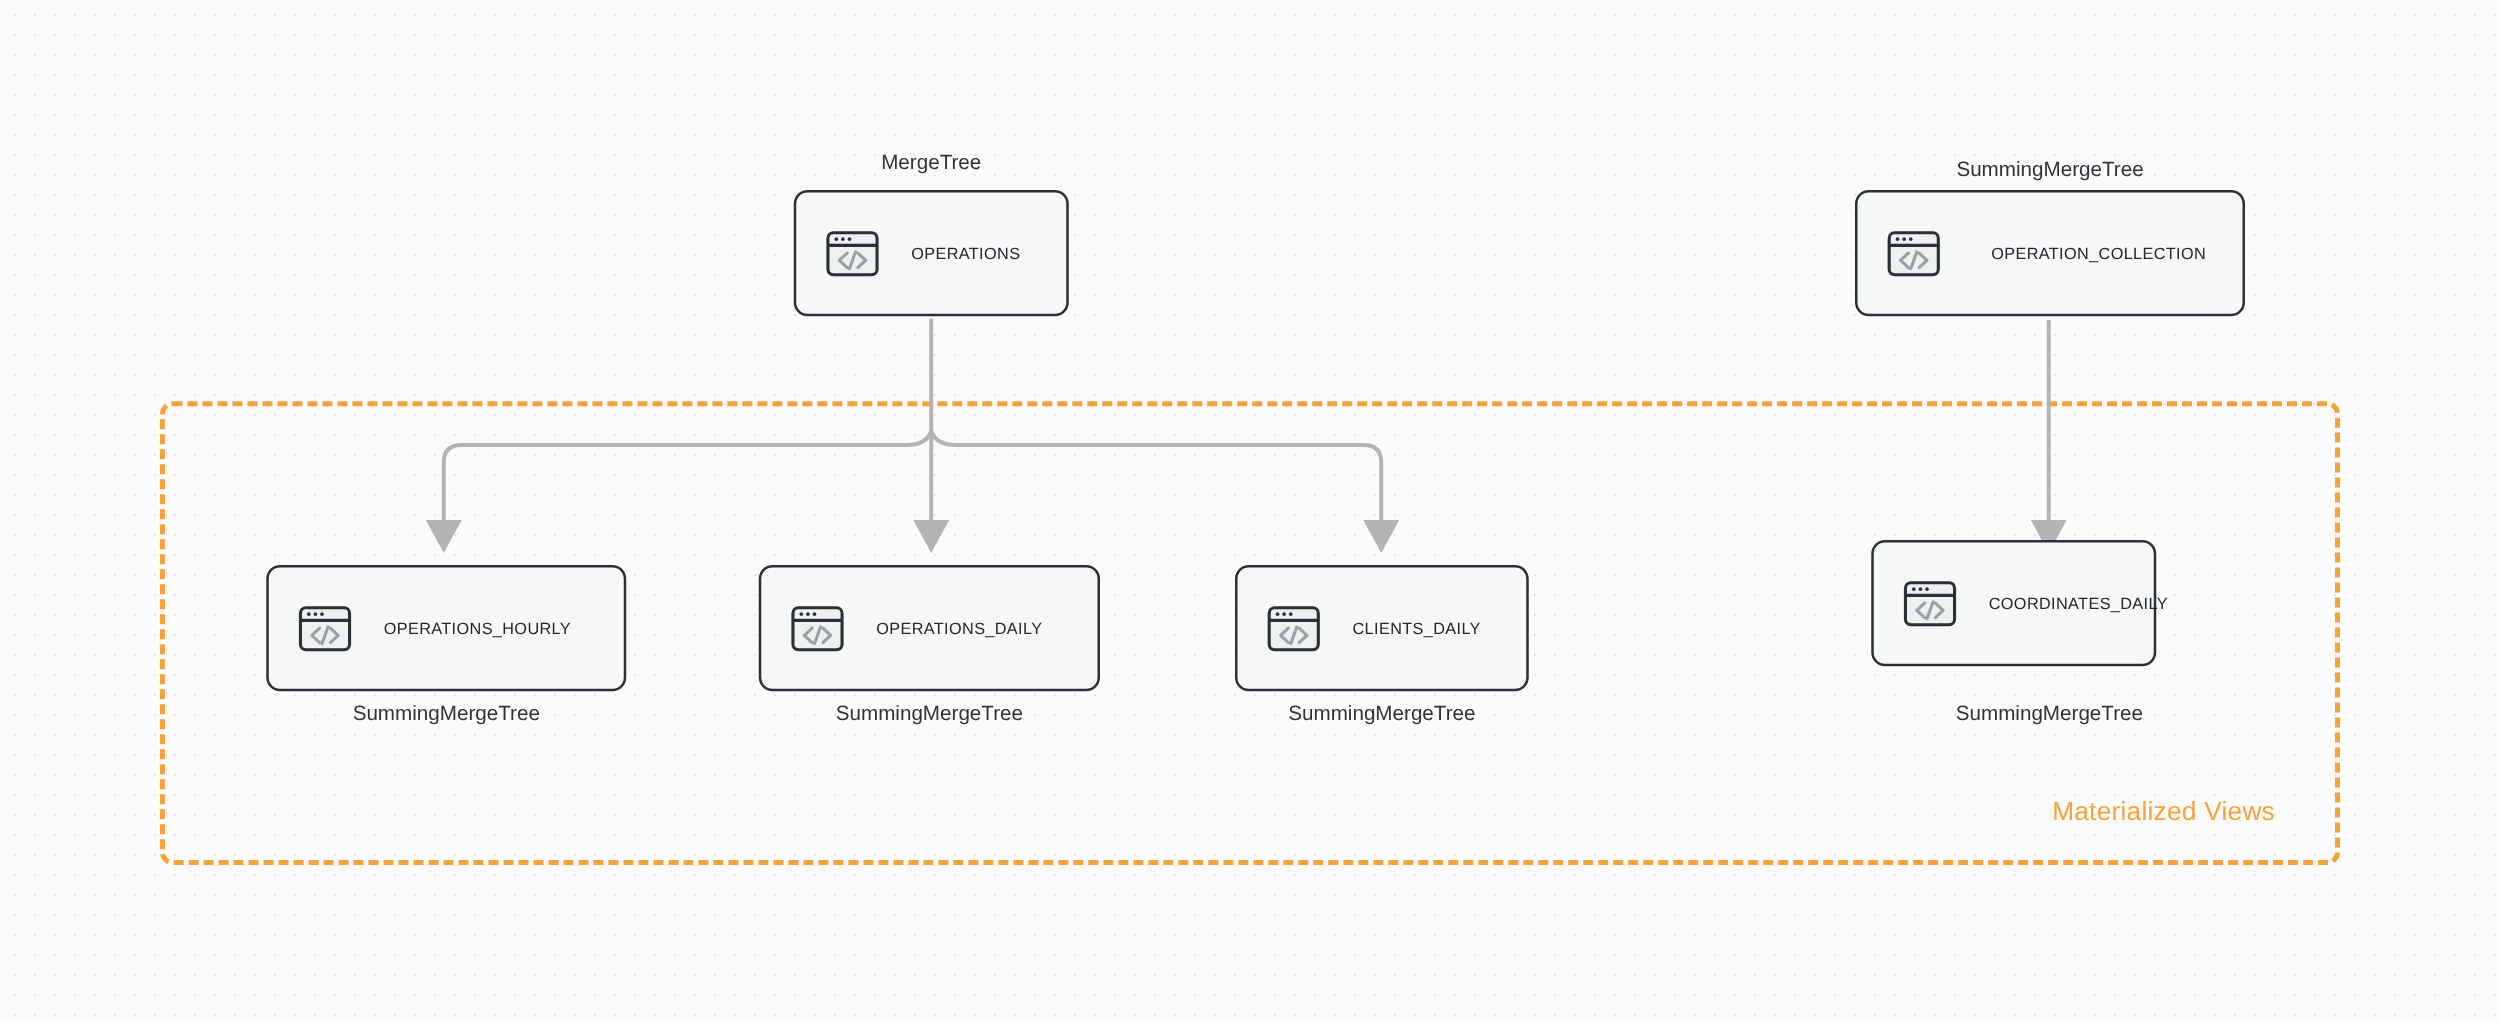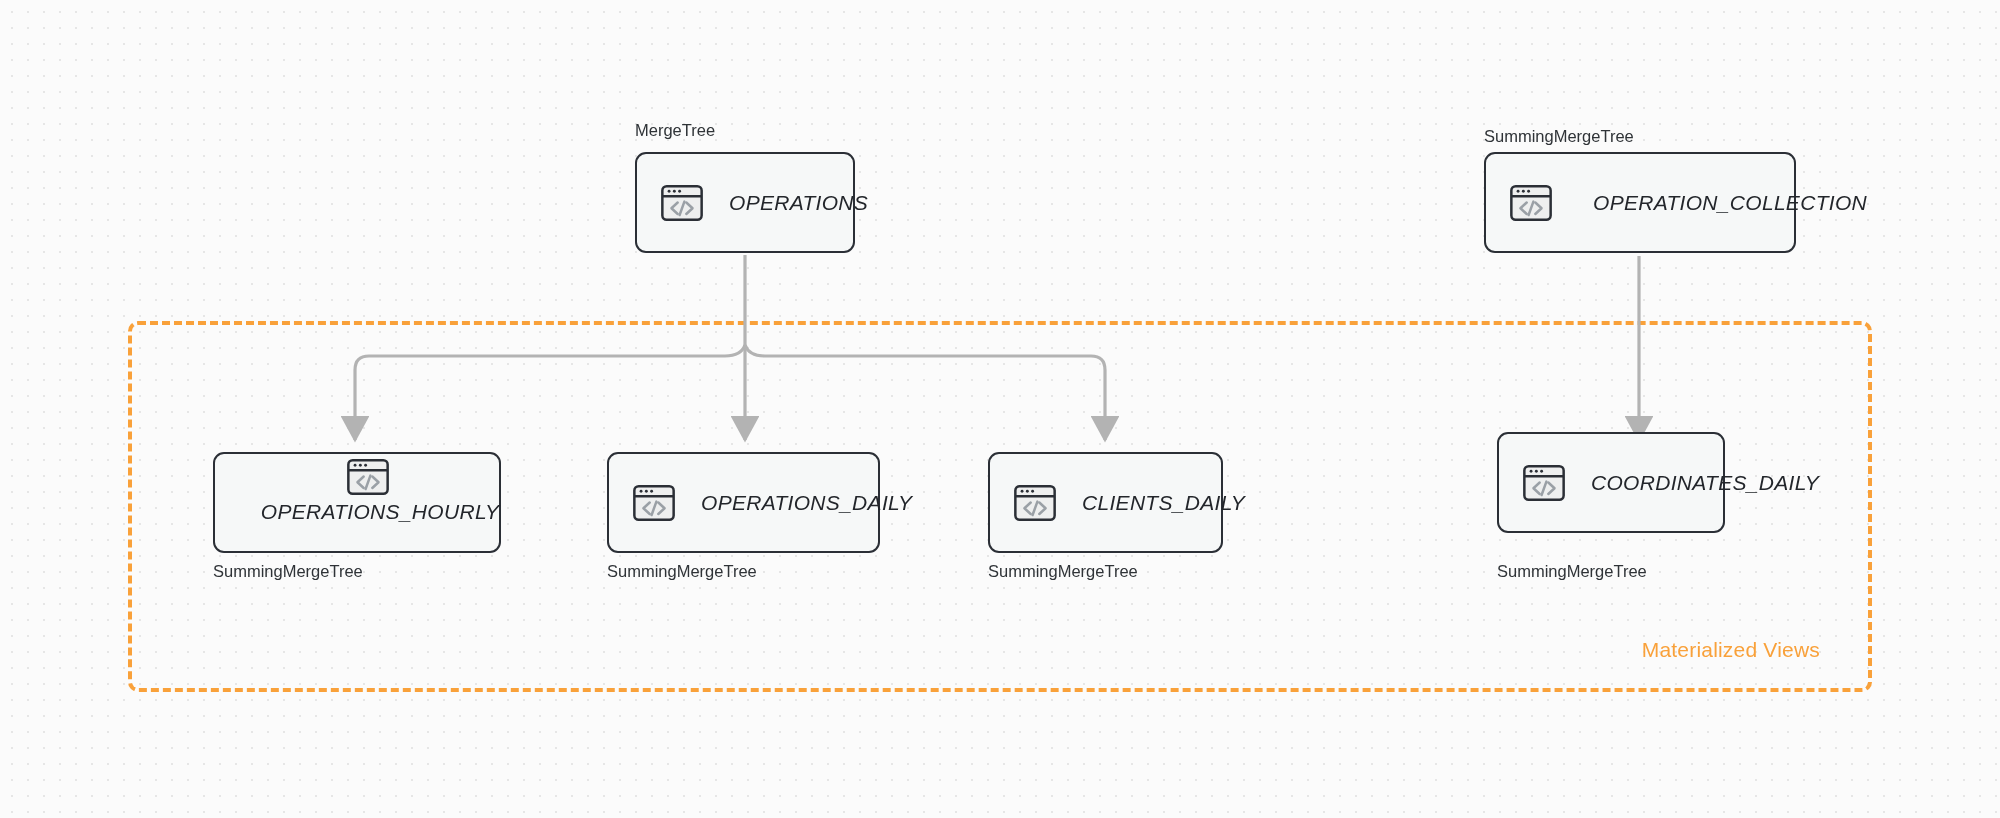--- a/index.html
+++ b/index.html
@@ -71,40 +71,39 @@
     height: 101px;
   }
   .node .icon-wrap {
     flex: 0 0 auto;
     width: 46px;
     height: 46px;
     display: block;
   }
   .node .node-label {
     margin-left: 24px;
-    font-size: 21px;
-    font-style: italic;
+    font-size: 13px;
     color: #23262b;
     letter-spacing: 0.3px;
     white-space: nowrap;
   }
 
   
   .engine-caption {
     position: absolute;
     font-size: 16.5px;
     color: #2f3337;
     white-space: nowrap;
-    text-align: left;
+    text-align: center;
   }
 
   
   #node-operations          { left: 635px;  top: 152px; width: 220px; }
   #node-operation-collection{ left: 1484px; top: 152px; width: 312px; gap: 15px; }
-  #node-operations-hourly   { left: 213px;  top: 452px; width: 288px; flex-direction: column; }
+  #node-operations-hourly   { left: 213px;  top: 452px; width: 288px; }
   #node-operations-daily    { left: 607px;  top: 452px; width: 273px; text-align: center; }
   #node-clients-daily       { left: 988px;  top: 452px; width: 235px; }
   #node-coordinates-daily   { left: 1497px; top: 432px; width: 228px; text-align: center; }
 
   
   #cap-operations           { left: 635px;  top: 121px; width: 220px; }
   #cap-operation-collection { left: 1484px; top: 127px; width: 312px; }
   #cap-operations-hourly    { left: 213px;  top: 562px; width: 288px; }
   #cap-operations-daily     { left: 607px;  top: 562px; width: 273px; }
   #cap-clients-daily        { left: 988px;  top: 562px; width: 235px; }

